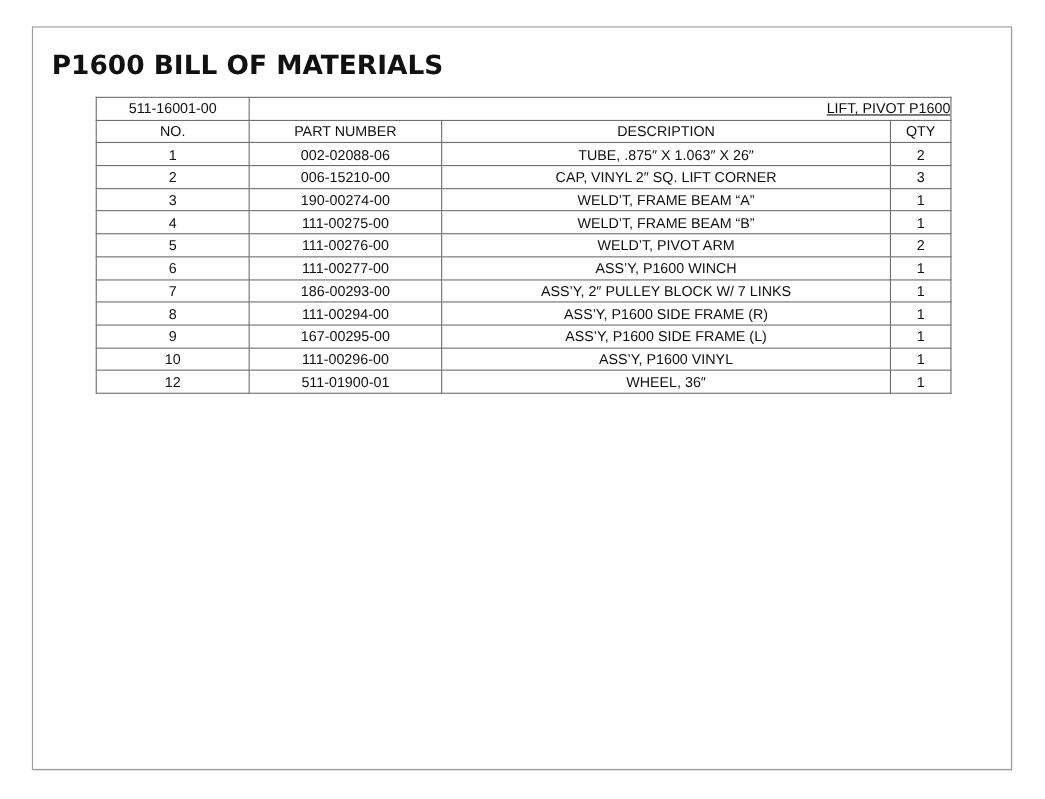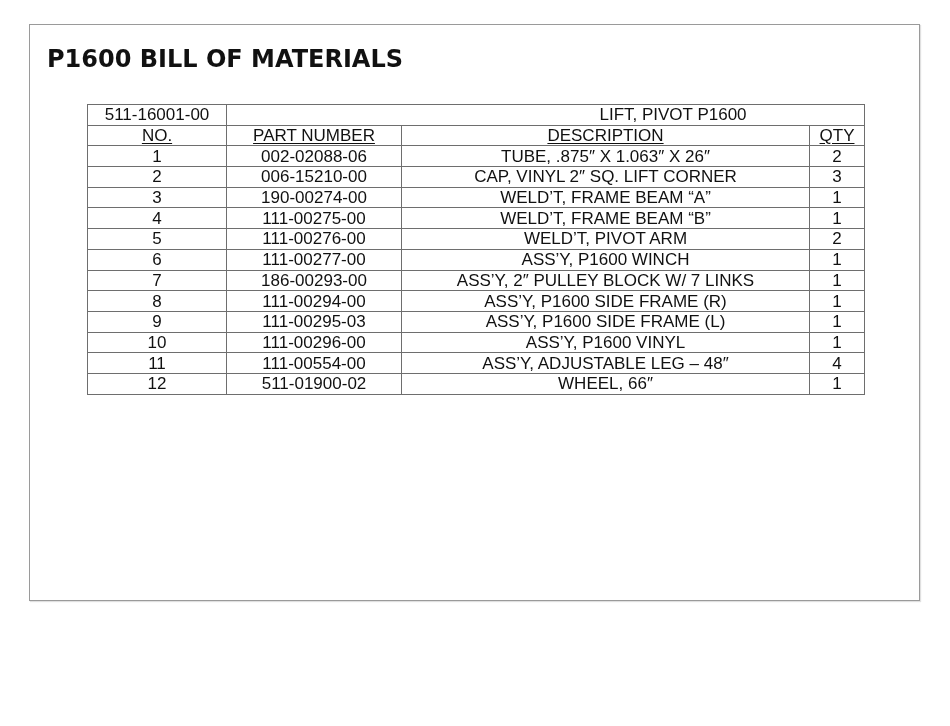--- a/index.html
+++ b/index.html
@@ -13,21 +13,21 @@
       position: relative;
       overflow: hidden;
       font-family: "Liberation Sans", "DejaVu Sans", sans-serif;
       color: #111111;
     }
     .page {
       position: absolute;
       left: 29px;
       top: 24px;
       width: 891px;
-      height: 577px;
+      height: 676px;
       border: 1px solid #9a9a9a;
       box-shadow: 1px 1px 1px rgba(0,0,0,0.12);
       background: #ffffff;
       box-sizing: border-box;
     }
     .title {
       position: absolute;
       left: 17px;
       top: 19px;
       margin: 0;
@@ -39,40 +39,39 @@
       line-height: 30px;
       white-space: nowrap;
     }
     table.bom {
       position: absolute;
       left: 57px;
       top: 63px;
       width: 777px;
       border-collapse: collapse;
       table-layout: fixed;
-      font-size: 17px;
-      margin-top: 16px;
+      font-size: 13px;
     }
     table.bom td {
       border: 1px solid #6e6e6e;
       height: 19.7px;
       padding: 0;
       text-align: center;
       vertical-align: middle;
       line-height: 19px;
       white-space: nowrap;
       overflow: hidden;
       color: #111111;
     }
     table.bom td.assembly-desc {
-      text-align: center;
+      text-align: right;
       padding-left: 255px;
+      text-decoration: underline;
     }
     table.bom tr.header td span {
-      text-decoration: underline;
       text-underline-offset: 2px;
     }
     col.c-no { width: 139px; }
     col.c-part { width: 175px; }
     col.c-desc { width: 408px; }
     col.c-qty { width: 55px; }
   </style>
 </head>
 <body>
 
@@ -140,37 +139,31 @@
         <td>1</td>
       </tr>
       <tr>
         <td>8</td>
         <td>111-00294-00</td>
         <td>ASS’Y, P1600 SIDE FRAME (R)</td>
         <td>1</td>
       </tr>
       <tr>
         <td>9</td>
-        <td>111-00295-03</td>
+        <td>167-00295-00</td>
         <td>ASS’Y, P1600 SIDE FRAME (L)</td>
         <td>1</td>
       </tr>
       <tr>
         <td>10</td>
         <td>111-00296-00</td>
         <td>ASS’Y, P1600 VINYL</td>
         <td>1</td>
       </tr>
       <tr>
-        <td>11</td>
-        <td>111-00554-00</td>
-        <td>ASS’Y, ADJUSTABLE LEG – 48″</td>
-        <td>4</td>
-      </tr>
-      <tr>
         <td>12</td>
-        <td>511-01900-02</td>
-        <td>WHEEL, 66″</td>
+        <td>511-01900-01</td>
+        <td>WHEEL, 36″</td>
         <td>1</td>
       </tr>
     </tbody>
   </table>
 </div>
 
 </body></html>

